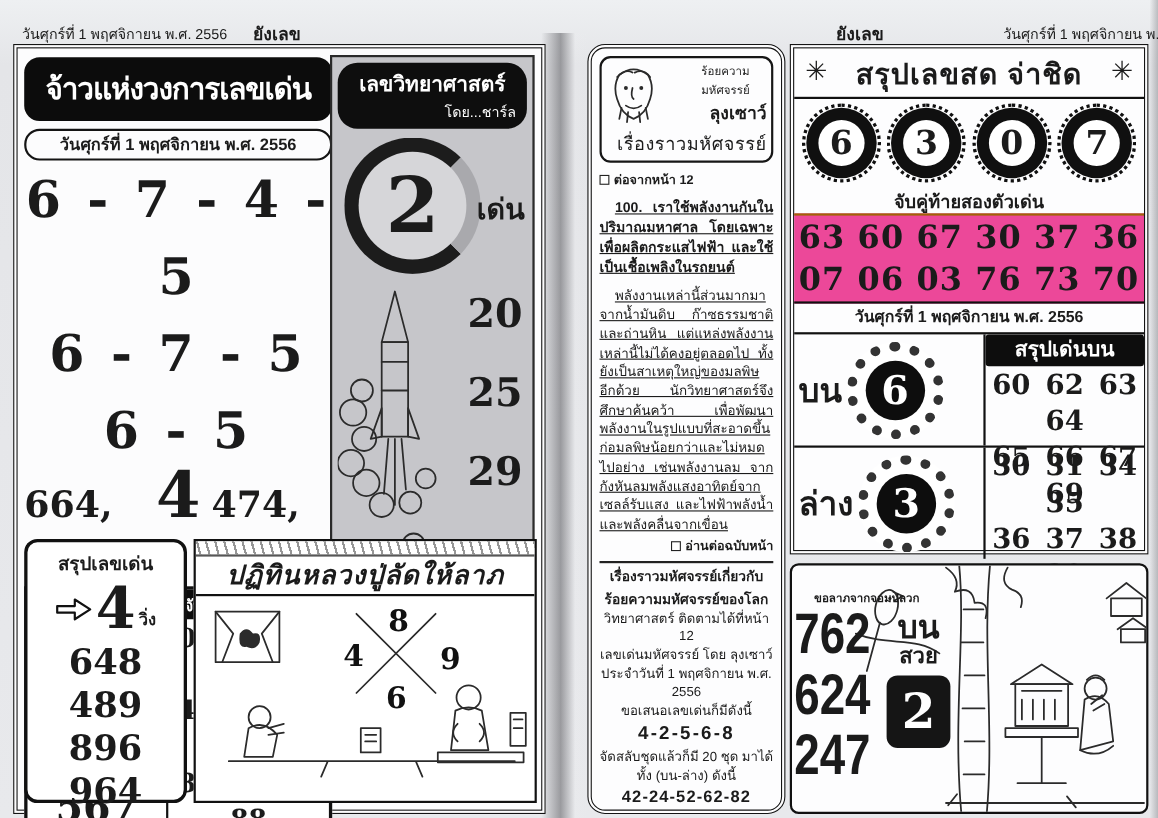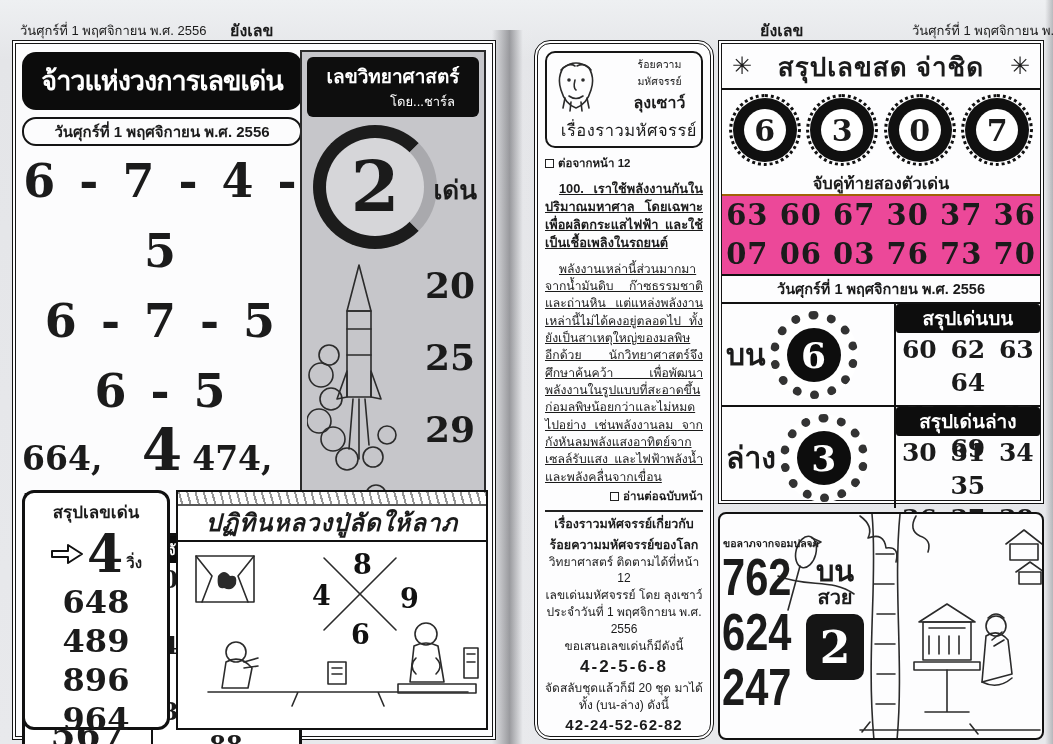--- a/index.html
+++ b/index.html
@@ -37,21 +37,21 @@
   .pt-h1 { flex:0 0 46%; text-align:center; font-weight:bold; font-size:14.5px; }
   .pt-h2 { flex:1; text-align:center; font-weight:bold; font-size:14.5px; }
   .pt-body { display:flex; }
   .pt-left { flex:0 0 46%; }
   .pt-big { font-family:"DejaVu Serif",serif; font-weight:bold; font-size:36px; line-height:49px; text-align:center; word-spacing:10px; }
   .pt-right { flex:1; border-left:2px solid #111; }
   .pt-sm { font-family:"DejaVu Serif",serif; font-weight:bold; font-size:24px; line-height:33px; text-align:center; word-spacing:6px; }
 
   .science { position:absolute; right:6px; top:6px; width:186px; height:448px;
     background:#c6c6ca; border:2px solid #2a2a2a; padding:5px; }
-  .sci-banner { background:#0e0e0e; border-radius:6px; padding:4px 18px 5px; }
+  .sci-banner { background:#0e0e0e; border-radius:18px; padding:4px 4px 5px; }
   .sci-t { color:#fff; font-weight:bold; font-size:19px; text-align:center; }
   .sci-by { color:#fff; font-size:13px; text-align:right; padding-right:6px; }
   .moonwrap { position:relative; height:142px; }
   .moon { position:absolute; left:6px; top:8px; width:124px; height:124px; border-radius:50%;
     border:13px solid #1c1c1c; border-right-color:#a9a9ad; display:flex; align-items:center; justify-content:center; background:#d6d6d9;}
   .moon-digit { font-family:"DejaVu Serif",serif; font-weight:bold; font-size:70px; line-height:70px; }
   .moon-label { position:absolute; right:2px; top:52px; font-weight:bold; font-size:26px; }
   .rocketzone { position:relative; height:222px; }
   .rocketzone svg { position:absolute; left:0; top:0; }
   .sci-nums { position:absolute; right:4px; top:4px; text-align:right; }
@@ -73,21 +73,21 @@
     text-align:center; line-height:34px; border-bottom:2px solid #111; letter-spacing:1px; }
   .scene { display:block; }
 
   
   .story { position:absolute; left:534px; top:40px; width:180px; height:700px;
     border:4px double #141414; border-radius:16px; background:#fdfdfe; padding:7px 7px 4px; overflow:hidden; }
   .sbox { border:2px solid #161616; border-radius:10px; padding:3px 4px; }
   .sbox-row { display:flex; gap:21px; align-items:center; }
   .sbox-col { flex:1; }
   .sbox-kicker { font-size:10.5px; text-align:center; }
-  .sbox-author { font-weight:bold; font-size:16px; text-align:center; }
+  .sbox-author { font-weight:bold; font-size:16px; text-align:right; }
   .sbox-title { font-size:16.5px; text-align:right; letter-spacing:.5px; padding-top:2px; }
   .cont { margin-top:6px; font-size:11.5px; font-weight:bold; }
   .sq { display:inline-block; width:9px; height:9px; border:1.5px solid #222; margin-right:4px; vertical-align:-1px; background:#fff; }
   .para { font-size:12.2px; line-height:1.42; text-indent:14px; margin-top:8px; text-align:justify;text-decoration:underline; }
   .para.bold { font-weight:bold; font-size:12.8px; }
   .readnext { text-align:right; font-weight:bold; font-size:11.5px; margin-top:1px; border-bottom:2px solid #222; padding-bottom:5px; }
   .promo { text-align:center; font-weight:bold; margin-top:4px; font-size:12.5px; line-height:1.35;}
   .cline { text-align:center; font-size:12px; line-height:1.4; }
   .mainset { text-align:center; font-weight:bold; font-size:17px; letter-spacing:2px; line-height:1.5; }
   .setline { text-align:center; font-weight:bold; font-size:15px; letter-spacing:1px; line-height:1.5; }
@@ -117,21 +117,21 @@
   .ring-in span { color:#fff; font-family:"DejaVu Serif",serif; font-weight:bold; font-size:36px; }
   .sum-right { flex:1; border-left:2px solid #111; display:flex; flex-direction:column; }
   .sum-banner { background:#0d0d0d; color:#fff; font-weight:bold; font-size:19px; text-align:center; height:31px; line-height:29px; border-radius:3px;}
   .sum-nums { flex:1; display:flex; flex-direction:column; justify-content:center; }
   .sum-num { font-family:"DejaVu Serif",serif; font-weight:bold; font-size:25px; line-height:33px; text-align:center; word-spacing:5px;}
 
   .luckbox { position:absolute; left:718px; top:512px; width:326px; height:228px;
     border:2px solid #111; border-radius:8px; background:#fdfdfe; overflow:hidden; }
   .luck-art { position:absolute; left:0; top:0; z-index:0; }
   .luck-title { position:absolute; left:6px; top:2px; font-weight:bold; font-size:15.5px; z-index:2; }
-  .luck-sub { position:absolute; left:3px; top:21px; font-weight:bold; font-size:10.5px; z-index:2; }
+  .luck-sub { position:absolute; left:20px; top:21px; font-weight:bold; font-size:10.5px; z-index:2; }
   .luck-nums { position:absolute; left:2px; top:36px; z-index:2; }
   .luck-num { font-weight:bold; font-size:52px; line-height:55px; transform:scaleX(.8); transform-origin:left center; }
   .luck-mid { position:absolute; left:84px; top:42px; width:62px; text-align:center; z-index:2; }
   .luck-top { font-weight:bold; font-size:29px; line-height:30px; }
   .luck-bottom { font-weight:bold; font-size:20px; line-height:22px; }
   .luck-big { margin:6px auto 0; width:58px; height:66px; background:#151515; border-radius:10px;
     display:flex; align-items:center; justify-content:center; }
   .luck-big span { color:#fff; font-weight:bold; font-size:44px; font-family:"DejaVu Serif",serif; }
 
   svg { stroke-linecap:round; stroke-linejoin:round; }
@@ -374,21 +374,20 @@
   <div class="sumrow">
     <div class="sum-left">
       <span class="sum-label">ล่าง</span>
       <div class="ring">
         <div class="ring-in">
             <span>3</span>
           </div>
       </div>
     </div>
     <div class="sum-right">
-      <div class="sum-banner">สรุปเด่นล่าง</div>
       <div class="sum-nums">
         <div class="sum-num">30 31 34 35</div>
         <div class="sum-num">36 37 38 39</div>
       </div>
     </div>
   </div>
 </div>
 
 <div class="luckbox">
   <svg class="luck-art" width="326" height="226" viewBox="0 0 326 226">

